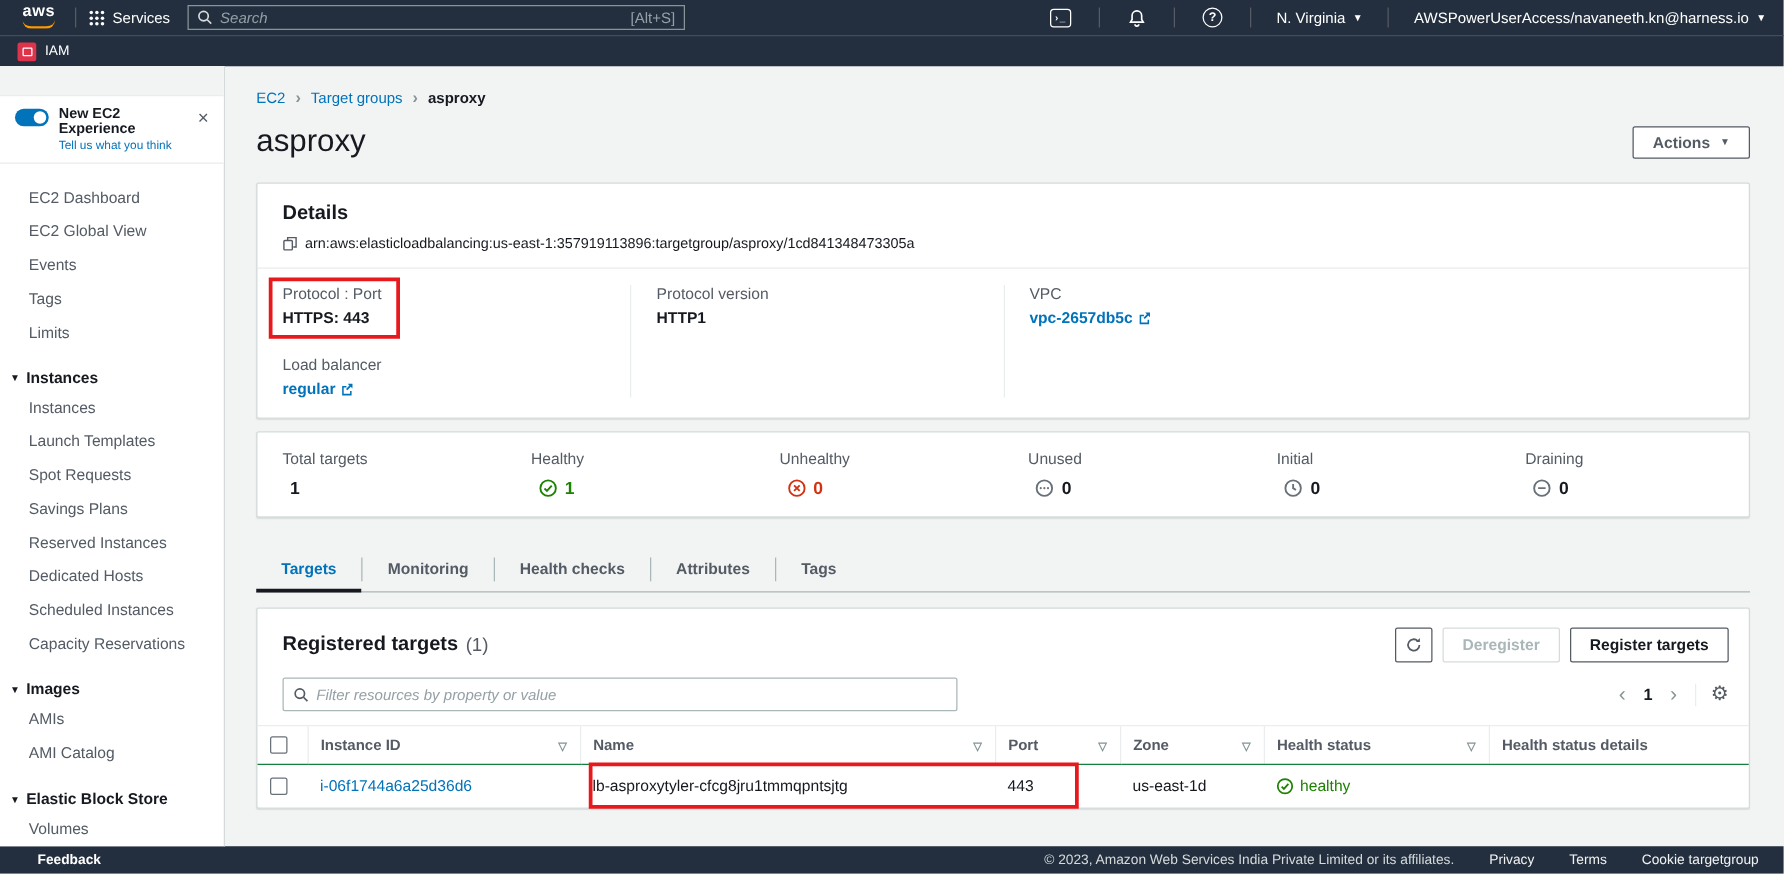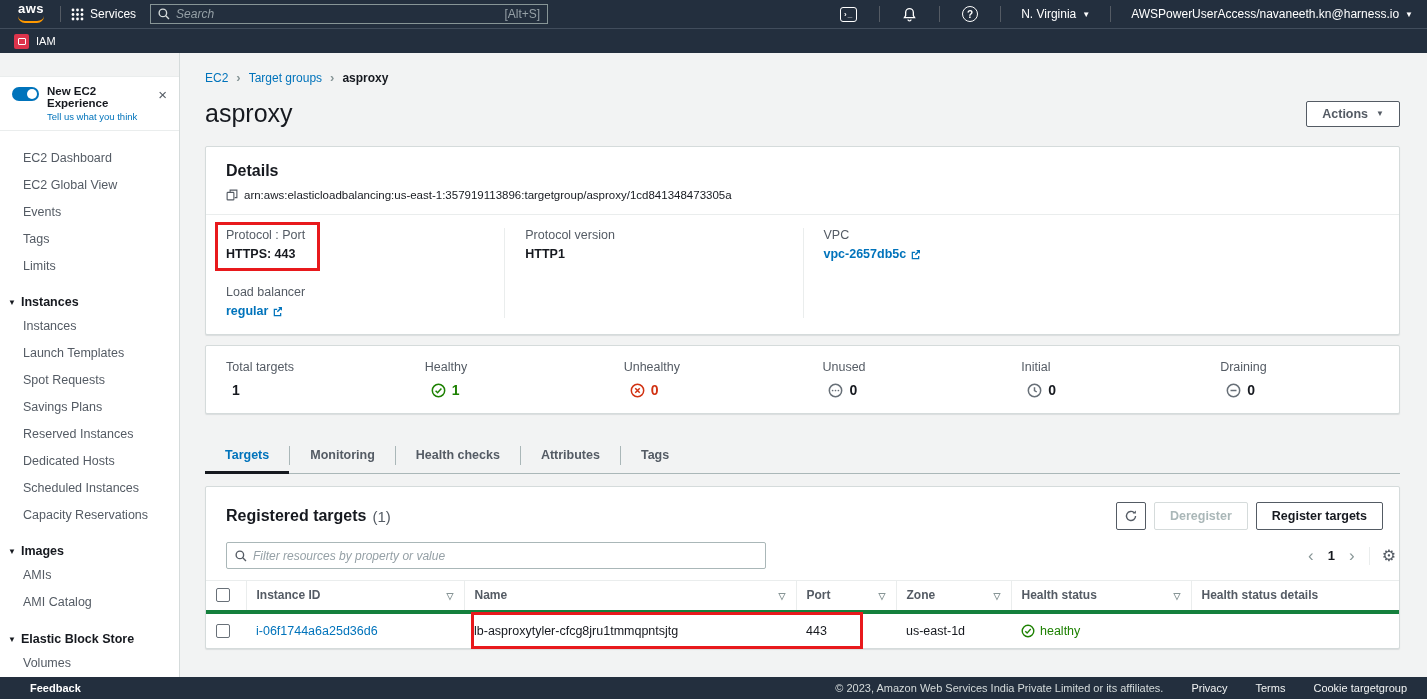--- a/index.html
+++ b/index.html
@@ -96,32 +96,32 @@
   .tab.active { color:#0073bb; }
   .tab.active::after { content:''; position:absolute; left:0; right:0; bottom:-1px; height:3px; background:#16191f; }
   .tab-sep { width:1px; background:#aab7b8; margin:8px 0; }
 
   
   .reg-card { margin-top:12px; padding-bottom:0; }
   .reg-head { padding:15px 16px 0 20px; display:flex; align-items:center; }
   .reg-title { font-size:16px; font-weight:bold; color:#16191f; }
   .reg-count { font-size:15px; color:#545b64; margin-left:6px; }
   .reg-actions { margin-left:auto; display:flex; gap:8px; }
-  .filter-row { padding:12px 3px 11px 20px; display:flex; align-items:center; }
+  .filter-row { padding:12px 16px 11px 20px; display:flex; align-items:center; }
   .filter-box { width:540px; height:27px; border:1px solid #aab7b8; border-radius:2px; display:flex; align-items:center; padding:0 8px; gap:6px; color:#879596; }
   .filter-box input { flex:1; border:none; outline:none; font-size:12px; font-style:italic; color:#16191f; font-family:"Liberation Sans",sans-serif; }
   .filter-box input::placeholder { color:#95a0a6; font-style:italic; }
   .pager { margin-left:auto; display:flex; align-items:center; gap:12px; color:#545b64; }
   .pg-chev { font-size:17px; color:#879596; cursor:pointer; line-height:1; padding:0 2px; }
   .pg-num { font-size:13px; font-weight:bold; color:#16191f; }
   .pg-sep { width:1px; height:18px; background:#eaeded; }
   .gear { font-size:16px; color:#545b64; cursor:pointer; line-height:1; }
 
   table.tg { width:100%; border-collapse:collapse; table-layout:fixed; }
-  .tg th { border-top:1px solid #eaeded; border-bottom:4px solid #15803d; height:31px; font-size:12px; font-weight:bold; color:#545b64; text-align:left; padding:0 10px; position:relative; }
+  .tg th { border-top:1px solid #eaeded; border-bottom:1px solid #15803d; height:31px; font-size:12px; font-weight:bold; color:#545b64; text-align:left; padding:0 10px; position:relative; }
   .tg th + th { border-left:1px solid #eaeded; }
   .tg td { height:34px; font-size:12.5px; color:#16191f; padding:0 10px; }
   .sort { float:right; color:#879596; font-size:9px; position:relative; top:3px; cursor:pointer; }
   .cb { width:14px; height:14px; border:1px solid #687078; border-radius:2px; background:#fff; cursor:pointer; }
   .link { color:#0073bb; cursor:pointer; }
   .healthy-cell { color:#1d8102; font-weight:normal; display:flex; align-items:center; gap:5px; }
   .row-wrap { position:relative; }
   .row-redbox { position:absolute; left:265px; top:-2px; width:392px; height:37px; border:3px solid #e8191c; pointer-events:none; z-index:3; }
 
   

